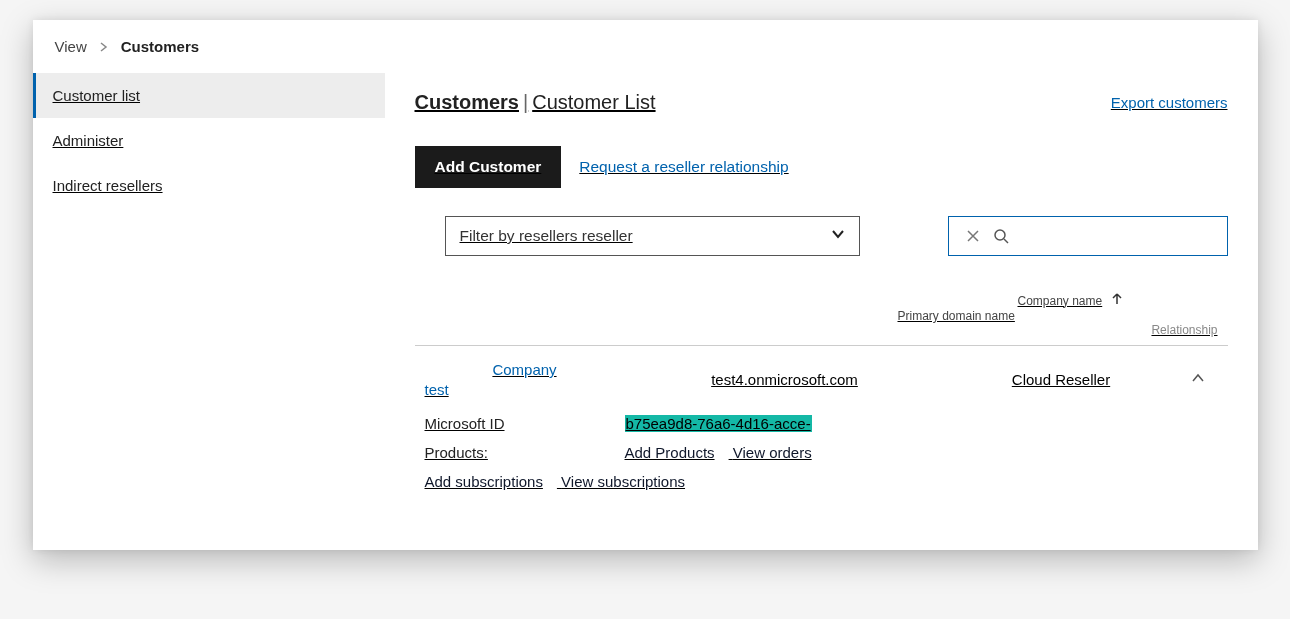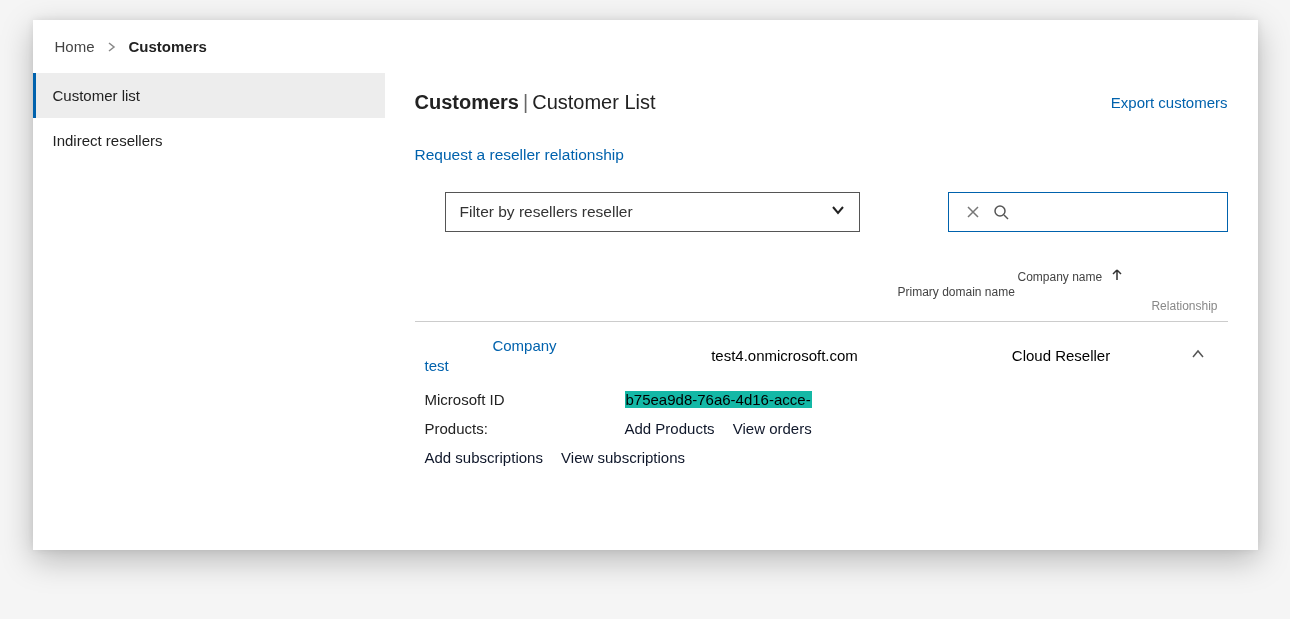--- a/index.html
+++ b/index.html
@@ -25,21 +25,21 @@
     align-items: center;
     gap: 12px;
     padding: 18px 22px;
     font-size: 15px;
     color: #444;
   }
   .breadcrumb .crumb-home { color: #444; cursor: pointer; }
   .breadcrumb .sep { color: #888; }
   .breadcrumb .crumb-current { font-weight: 700; color: #222; }
 
-  .layout { display: flex; height: calc(100% - 58px); }
+  .layout { display: flex; height: calc(100% - 58px); text-decoration: underline; }
 
   .sidebar {
     width: 352px;
     border-right: none;
   }
   .sidebar-item {
     padding: 14px 20px;
     font-size: 15px;
     color: #222;
     cursor: pointer;
@@ -180,45 +180,47 @@
   .detail-val { }
   .highlight { background:#14b8a6; padding:0 1px;}
   .lnk { color:#0f172a; cursor:pointer; margin-right:14px;}
 </style>
 </head>
 <body>
 
 <div class="window">
 
   <div class="breadcrumb">
-    <span class="crumb-home">Home</span>
+    <span class="crumb-home">View</span>
     <span class="sep">
       <svg width="10" height="10" viewBox="0 0 10 10">
           <path d="M2 1 L7 5 L2 9" fill="none" stroke="#888" stroke-width="1.5"></path>
         </svg>
     </span>
     <span class="crumb-current">Customers</span>
   </div>
 
   <div class="layout">
     <div class="sidebar">
       <div class="sidebar-item active">Customer list</div>
+      <div class="sidebar-item">Administer</div>
       <div class="sidebar-item">Indirect resellers</div>
     </div>
 
     <div class="main">
 
       <div class="title-row">
         <h1>
           <span class="bold">Customers</span><span class="divider">|</span><span>Customer List</span>
         </h1>
         <span class="export-link">Export customers</span>
       </div>
 
       <div class="action-row">
+        <button class="add-btn">Add Customer</button>
         <span class="req-link">Request a reseller relationship</span>
       </div>
 
       <div class="filter-row">
         <div class="filter-select">
           <span>Filter by resellers reseller</span>
           <span>
             <svg class="chev" viewBox="0 0 14 14">
                 <path d="M2 4 L7 10 L12 4" fill="none" stroke="#222" stroke-width="2"></path>
               </svg>

